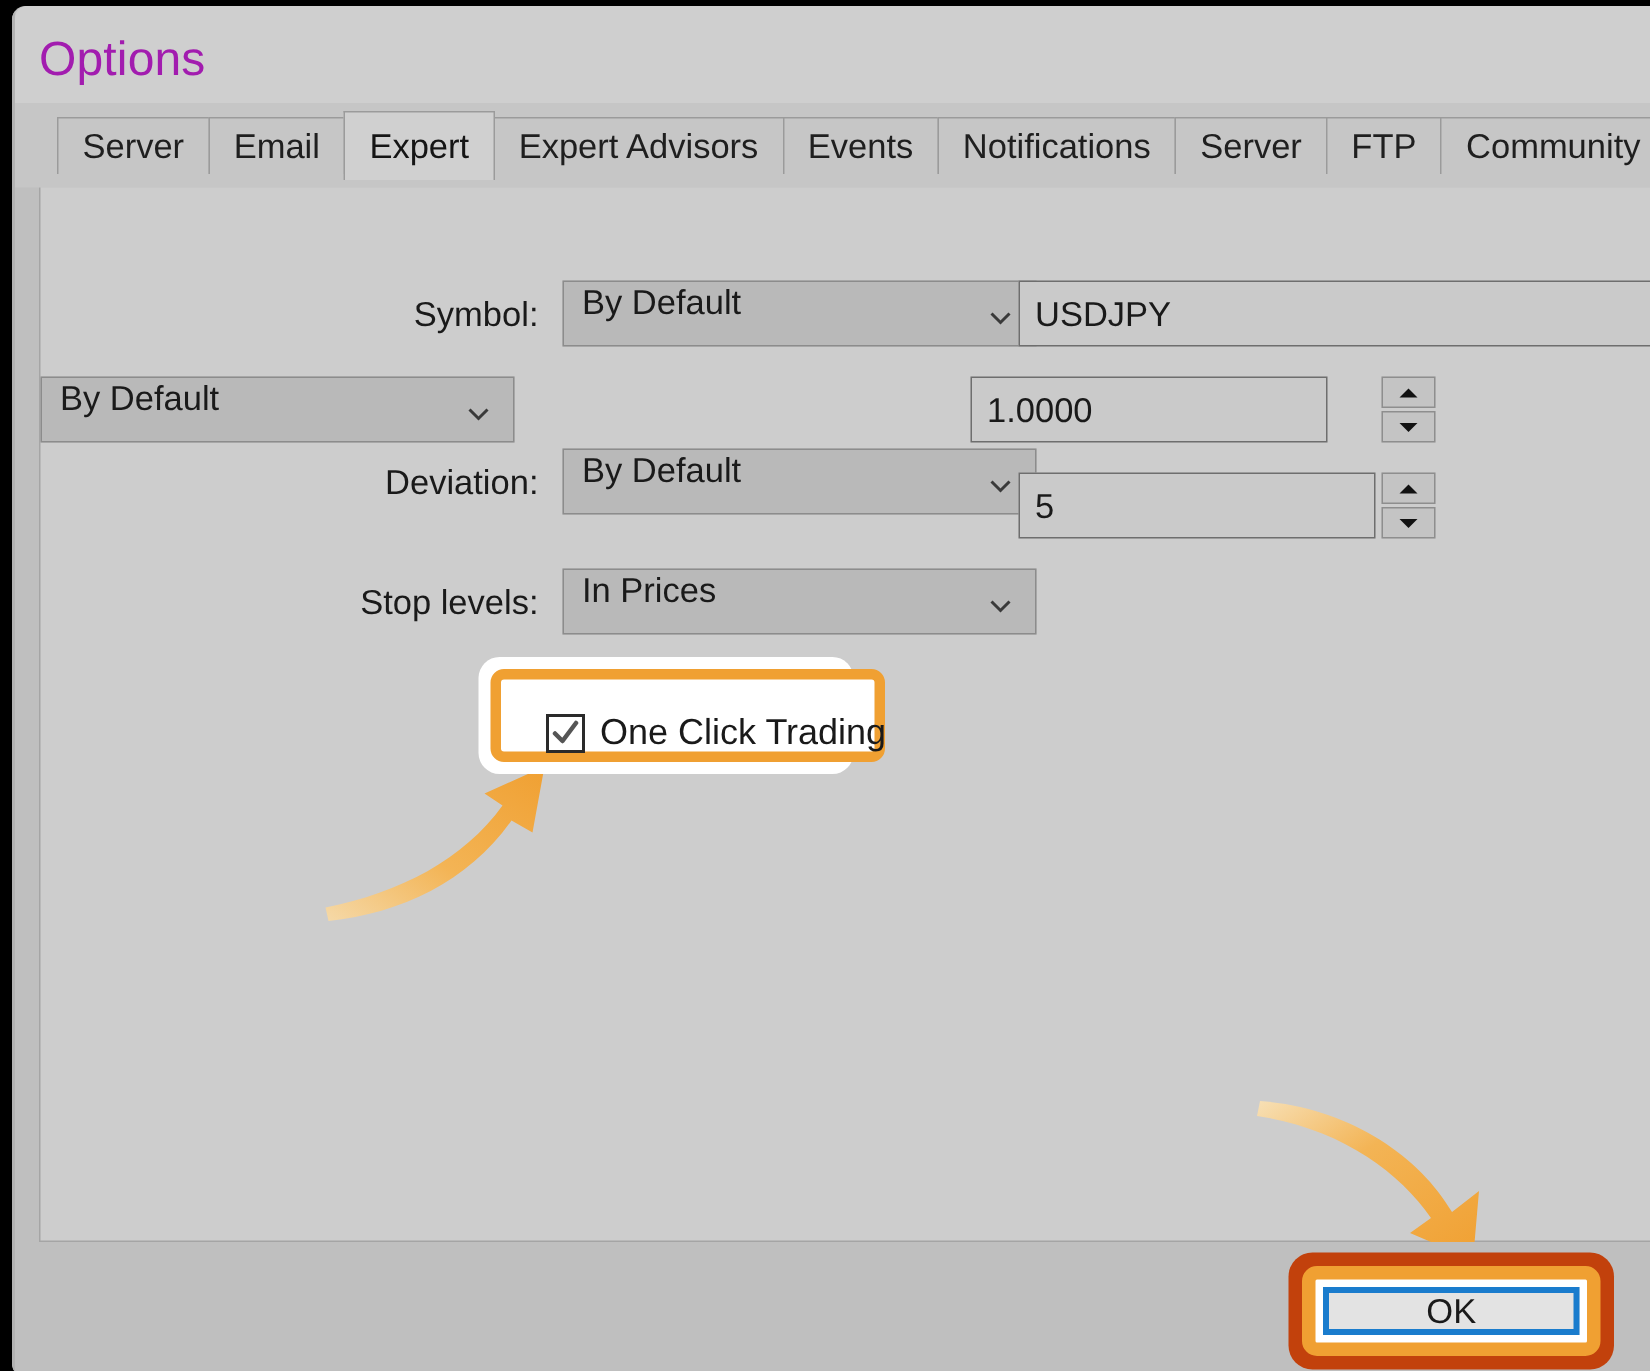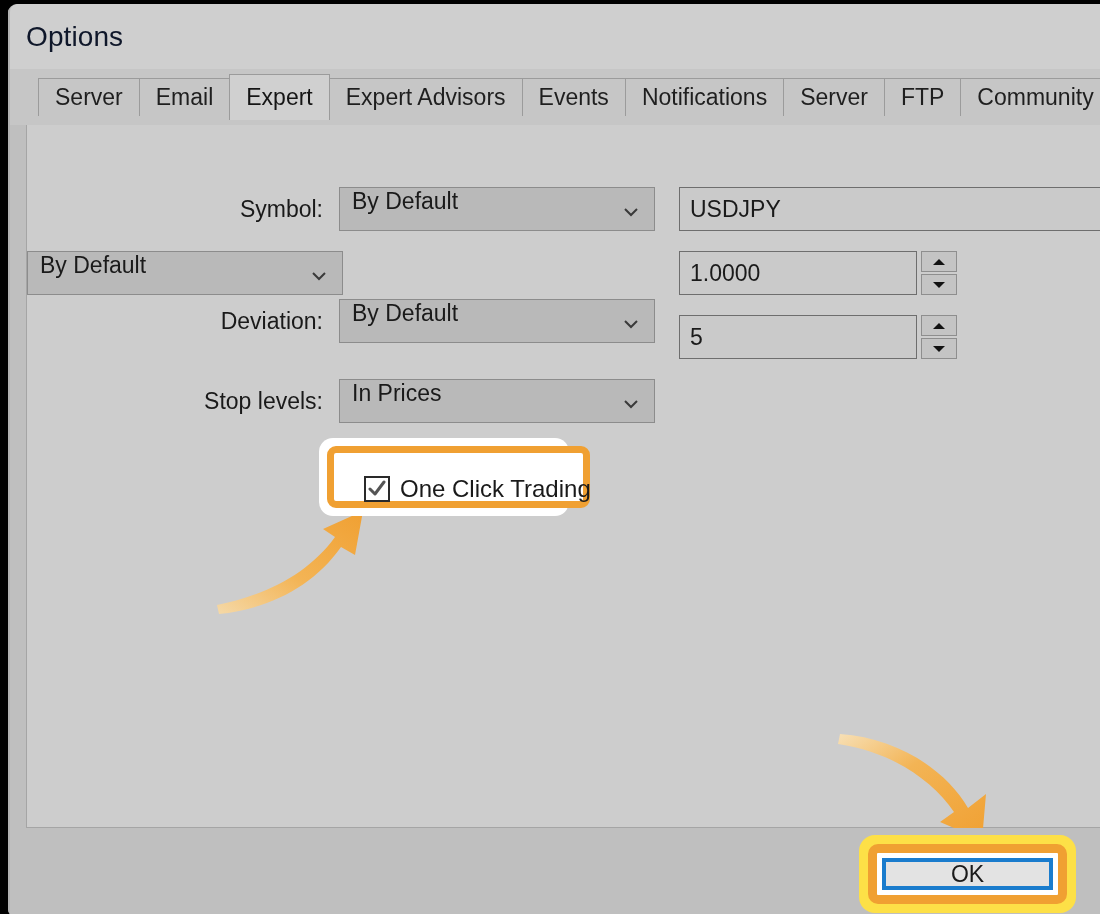--- a/index.html
+++ b/index.html
@@ -31,22 +31,22 @@
   #title-bar {
     position: absolute;
     left: 2px; top: 0;
     width: 1098px; height: 65px;
     background: #cfcfcf;
     border-top-left-radius: 8px;
   }
   #window-title {
     position: absolute;
     left: 16px; top: 17px;
-    font-size: 28px;
-    color: #0f172a;
+    font-size: 32px;
+    color: #a21caf;
     letter-spacing: 0.1px;
     white-space: nowrap;
   }
 
   
   #tab-strip {
     position: absolute;
     left: 2px; top: 65px;
     width: 1098px; height: 56px;
     background: #c6c6c6;
@@ -94,21 +94,21 @@
 
   
   .form-row {
     position: absolute;
     left: 0;
     height: 44px;
     display: flex;
     align-items: center;
   }
   .field-label {
-    width: 312px;
+    width: 348px;
     text-align: right;
     padding-right: 16px;
     font-size: 23px;
     color: #1a1a1a;
     white-space: nowrap;
   }
   .combo {
     position: relative;
     width: 316px; height: 44px;
     background: #b9b9b9;
@@ -205,21 +205,21 @@
     position: absolute;
     left: 2px; top: 824px;
     width: 1098px; height: 90px;
     background: #bfbfbf;
     border-bottom-left-radius: 8px;
   }
   #ok-highlight {
     position: absolute;
     left: 851px; top: 831px;
     width: 217px; height: 78px;
-    background: #fde047;
+    background: #c2410c;
     border-radius: 16px;
   }
   #ok-highlight-ring {
     position: absolute;
     left: 9px; top: 9px;
     width: 199px; height: 60px;
     border: 9px solid #f0a032;
     border-radius: 10px;
     background: #ffffff;
   }
@@ -303,21 +303,21 @@
     <div class="form-row" style="top:126px;">
       <div class="combo">
         <span>By Default</span>
         <span class="combo-arrow">
           <svg width="18" height="18" viewBox="0 0 18 18">
               <path d="M3 6 L9 12 L15 6" fill="none" stroke="#3a3a3a" stroke-width="2"></path>
             </svg>
         </span>
       </div>
     </div>
-    <div class="text-input" style="left:652px; top:126px; width:238px;">
+    <div class="text-input" style="left:620px; top:126px; width:238px;">
       <span>1.0000</span>
     </div>
     <div class="spinner" style="left:894px; top:126px;">
       <div class="spin-btn">
         <span class="spin-tri up"></span>
       </div>
       <div class="spin-btn">
         <span class="spin-tri down"></span>
       </div>
     </div>

